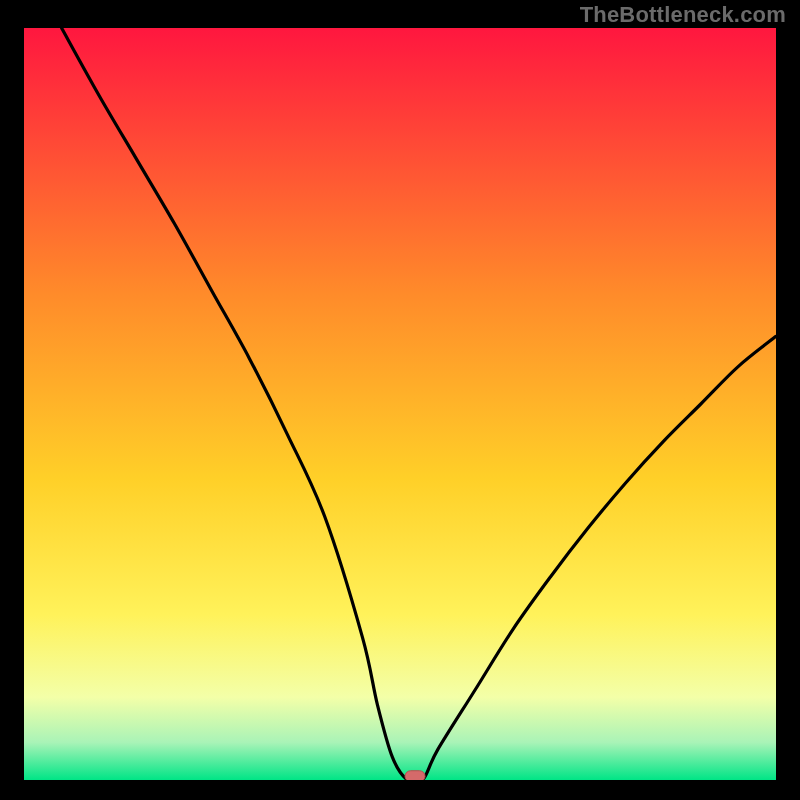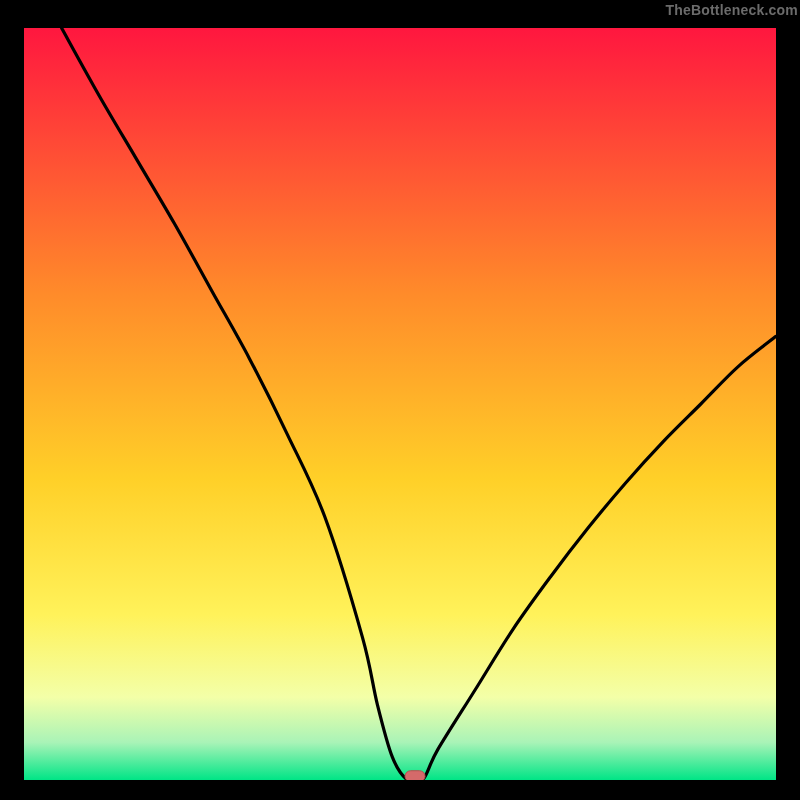--- a/index.html
+++ b/index.html
@@ -12,23 +12,23 @@
   }
   .frame {
     position: relative;
     width: 800px;
     height: 800px;
     background: #000;
   }
   .watermark {
     position: absolute;
     top: 2px;
-    right: 2px;
+    right: 14px;
     font-family: Arial, Helvetica, sans-serif;
-    font-size: 14px;
+    font-size: 22px;
     font-weight: 600;
     color: #6b6b6b;
     letter-spacing: 0.2px;
     z-index: 10;
   }
   svg.plot {
     position: absolute;
     left: 24px;
     top: 28px;
     z-index: 1;

